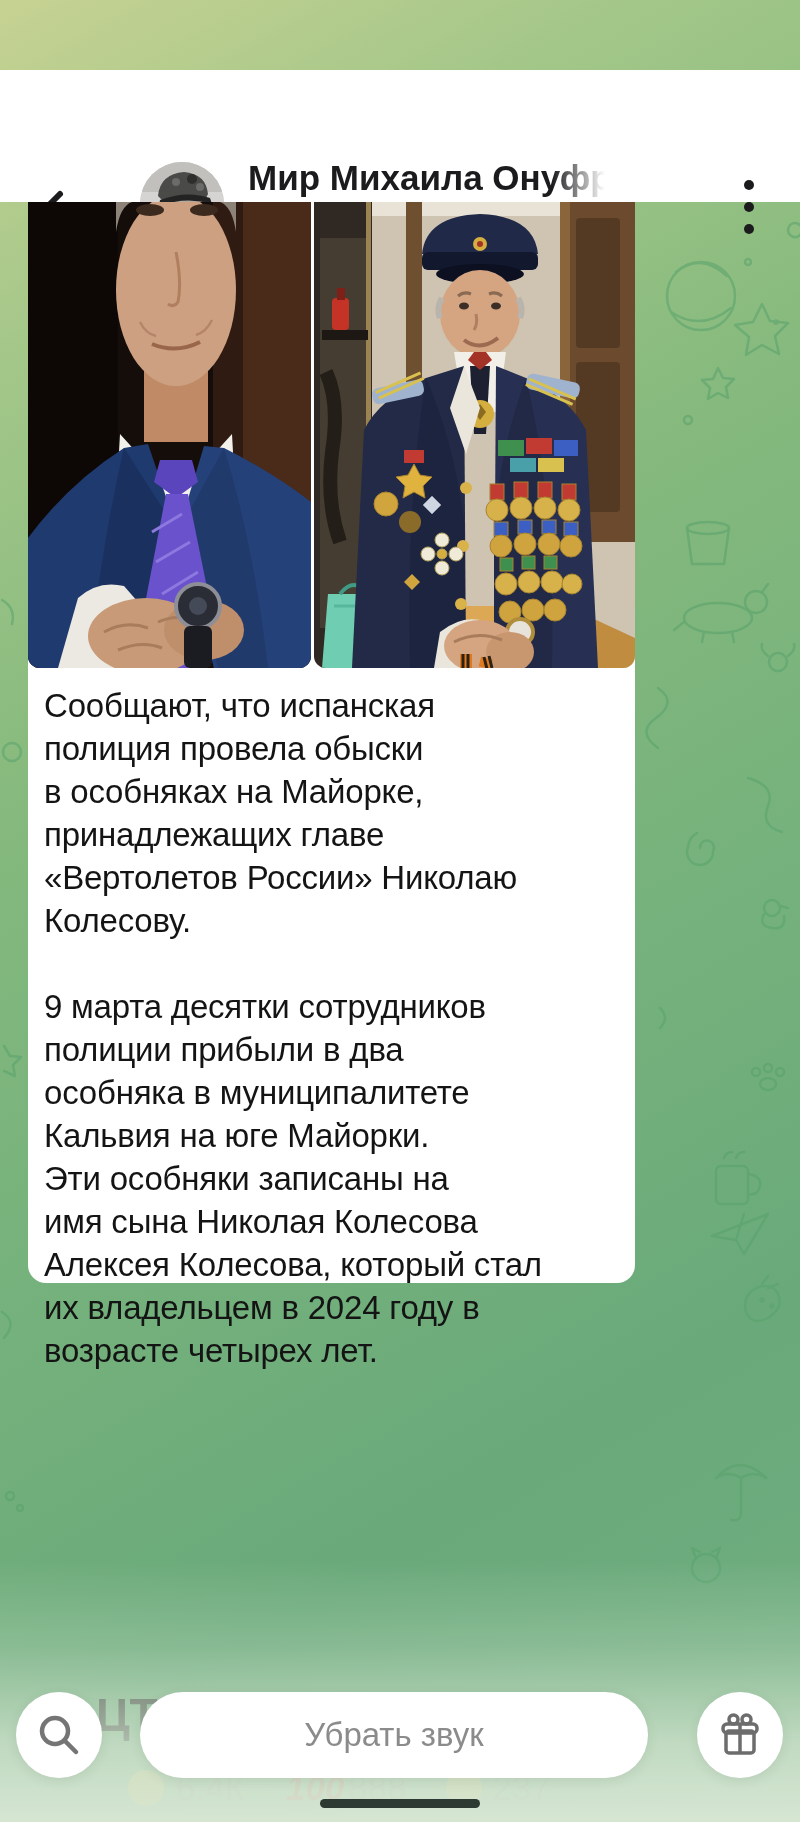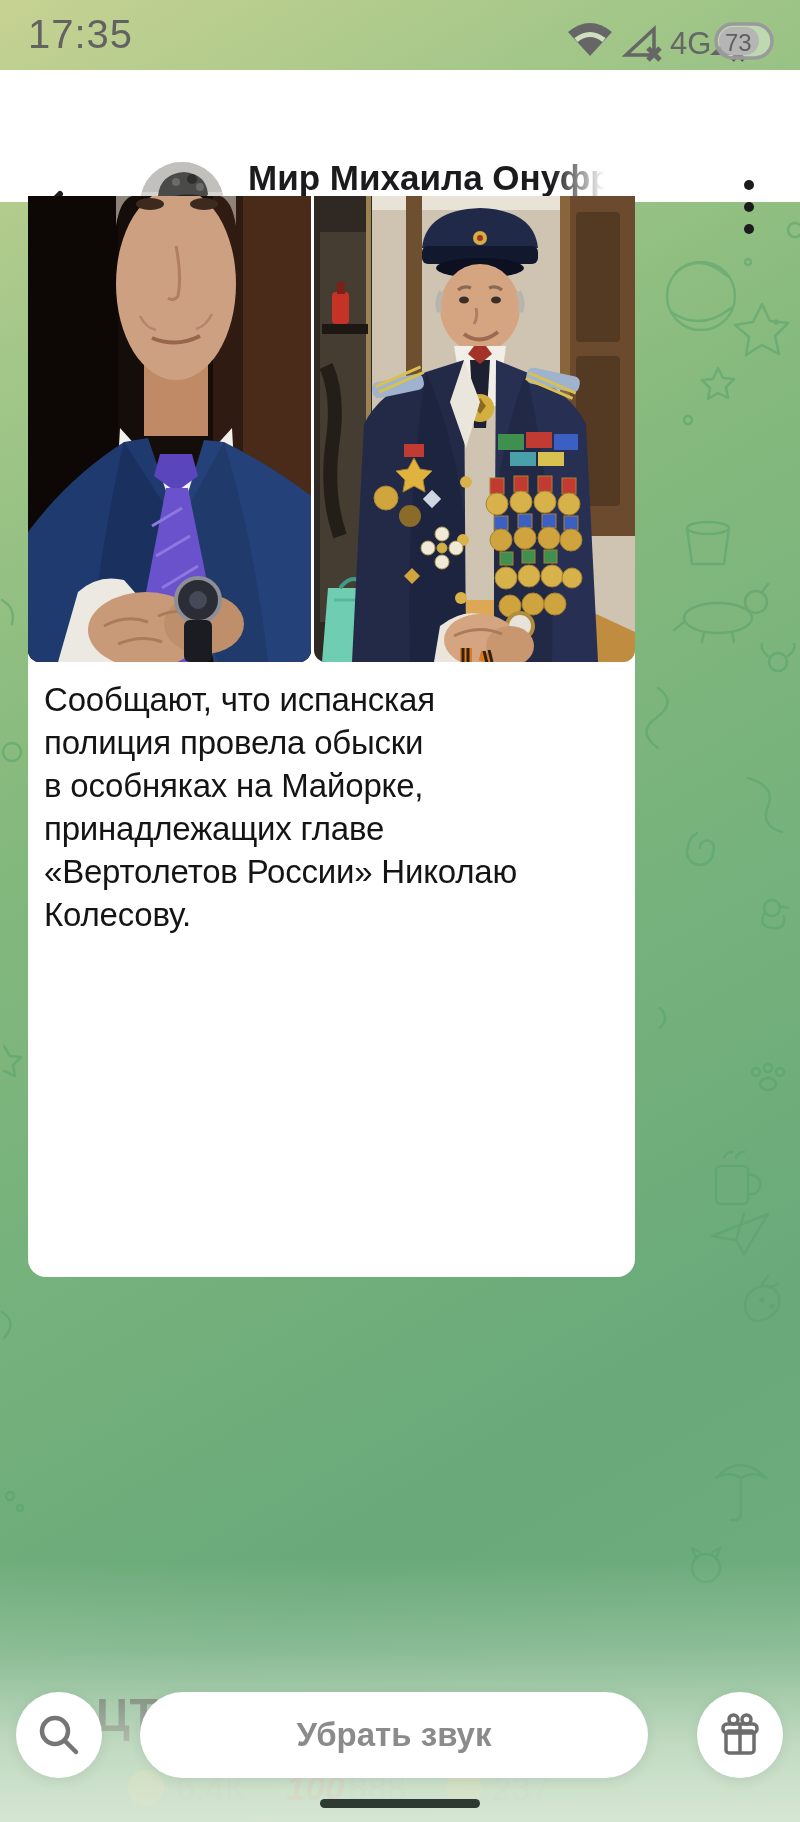--- a/index.html
+++ b/index.html
@@ -16,21 +16,21 @@
   
   .header{position:absolute;left:0;top:70px;width:800px;height:132px;background:#ffffff;}
   .back{position:absolute;left:34px;top:112px;width:56px;height:56px;cursor:pointer;}
   .avatar{position:absolute;left:140px;top:92px;width:84px;height:84px;border-radius:50%;overflow:hidden;background:#cfcfcf;}
   .title{position:absolute;left:248px;top:88px;width:368px;font-size:35px;font-weight:600;color:#1b1b1d;white-space:nowrap;overflow:hidden;}
   .title-fade{position:absolute;left:552px;top:84px;width:66px;height:48px;background:linear-gradient(90deg,rgba(255,255,255,0),#ffffff 80%);}
   .subtitle{position:absolute;left:249px;top:138px;font-size:28px;color:#8f8f93;}
   .menu{position:absolute;left:728px;top:96px;width:40px;height:80px;cursor:pointer;}
   .menu i{position:absolute;left:16px;width:10px;height:10px;border-radius:50%;background:#1c1c1e;}
   
-  .bubble{position:absolute;left:28px;top:196px;width:607px;height:1081px;background:#ffffff;border-radius:0 0 18px 18px;}
+  .bubble{position:absolute;left:28px;top:202px;width:607px;height:1081px;background:#ffffff;border-radius:0 0 18px 18px;}
   .photo-row{position:absolute;left:0;top:0;width:607px;height:466px;display:flex;gap:3px;}
   .ph{height:466px;overflow:hidden;border-radius:0 0 12px 12px;cursor:pointer;}
   .ph.left{width:283px;}
   .ph.right{width:321px;}
   .msg-text{position:absolute;left:16px;top:482px;width:577px;font-size:33px;line-height:43px;color:#141414;letter-spacing:-0.2px;}
   .msg-text p{margin:0 0 43px 0;white-space:pre-line;}
   .msg-text p:last-child{margin-bottom:0;}
   
   .partial-word{position:absolute;left:96px;top:1688px;font-size:46px;font-weight:700;color:#2c3a31;z-index:3;}
   .reactions{position:absolute;left:0;top:1764px;width:800px;height:58px;z-index:3;opacity:.5;}
@@ -40,21 +40,21 @@
   
   .bottom-fade{position:absolute;left:0;top:1560px;width:800px;height:262px;z-index:4;
     background:linear-gradient(180deg,rgba(218,232,212,0) 0%,rgba(218,232,212,0.28) 34%,rgba(220,233,215,0.75) 70%,rgba(223,235,218,0.92) 100%);}
   
   .fab{position:absolute;top:1692px;width:86px;height:86px;border-radius:50%;background:#ffffff;z-index:6;
     box-shadow:0 3px 12px rgba(40,70,50,.10);display:flex;align-items:center;justify-content:center;cursor:pointer;}
   .fab.search{left:16px;}
   .fab.gift{left:697px;}
   .mute-pill{position:absolute;left:140px;top:1692px;width:508px;height:86px;border-radius:43px;background:#ffffff;z-index:6;
     box-shadow:0 3px 12px rgba(40,70,50,.10);display:flex;align-items:center;justify-content:center;cursor:pointer;}
-  .mute-pill span{font-size:33px;font-weight:700;color:#8b8b8b;}
+  .mute-pill span{font-size:33px;font-weight:400;color:#8b8b8b;}
   .home-indicator{position:absolute;left:320px;top:1799px;width:160px;height:9px;border-radius:5px;background:#2c3a33;z-index:7;cursor:grab;}
 </style>
 </head>
 <body>
 
 <div class="screen">
 
   <svg class="doodles" viewBox="0 0 800 1822" fill="none" stroke="#58a26c" stroke-width="2.5" stroke-linecap="round" stroke-linejoin="round">
 
     <circle cx="701" cy="296" r="34"></circle>
@@ -115,48 +115,20 @@
     <path d="M2 600 q14 8 10 24"></path>
     <circle cx="12" cy="752" r="9"></circle>
     <path d="M4 1046 l6 10 11 1 -8 8 2 11 -11 -5"></path>
     <path d="M2 1312 q16 10 2 26"></path>
     <circle cx="10" cy="1496" r="4"></circle>
       <circle cx="20" cy="1508" r="3"></circle>
     <path d="M788 230 a7 7 0 1 1 0 .1"></path>
     <path d="M660 1008 q10 10 0 20"></path>
   </svg>
 
-  <div class="statusbar">
-    <div class="time">17:35</div>
-    <svg class="sb-icons" width="240" height="52" viewBox="0 0 240 52">
-
-      <g>
-        <path d="M48 46 L26 22 Q48 4 70 22 Z" fill="#666666"></path>
-        <path d="M34 30 Q48 19 62 30" stroke="#cfe0c0" stroke-width="5" fill="none"></path>
-      </g>
-
-      <g stroke="#666666" fill="none" stroke-width="3.5">
-        <path d="M84 45 H112 V19 Z"></path>
-        <path d="M106 38 l12 12 M118 38 l-12 12" stroke-width="5"></path>
-      </g>
-
-      <text x="128" y="44" font-size="31" fill="#666666" font-family="Liberation Sans, sans-serif" font-weight="500">4G</text>
-
-      <g>
-        <path d="M168 45 H196 V19 Z" fill="#666666"></path>
-        <path d="M190 38 l12 12 M202 38 l-12 12" stroke="#4d4d4d" stroke-width="5"></path>
-      </g>
-
-      <g>
-        <rect x="206" y="14" width="56" height="34" rx="17" transform="translate(-32 0)" fill="rgba(255,255,255,0.35)" stroke="#9a9a9a" stroke-width="3.5"></rect>
-        <rect x="177" y="17" width="40" height="28" rx="14" fill="#b5b5b5"></rect>
-        <text x="183" y="41" font-size="24" fill="#5f5f5f" font-family="Liberation Sans, sans-serif">73</text>
-      </g>
-    </svg>
-  </div>
 
   <div class="header">
     <svg class="back" viewBox="0 0 56 56" fill="none" stroke="#1c1c1e" stroke-width="6" stroke-linecap="round" stroke-linejoin="round">
       <path d="M46 28 H12 M26 12 L10 28 L26 44"></path>
     </svg>
     <div class="avatar">
       <svg width="84" height="84" viewBox="0 0 84 84">
         <rect width="84" height="84" fill="#d6d4d2"></rect>
         <rect x="0" y="0" width="84" height="30" fill="#c2c0bd"></rect>
         <ellipse cx="43" cy="50" rx="21" ry="26" fill="#b3aaa1"></ellipse>
@@ -367,20 +339,29 @@
       </div>
     </div>
 
     <div class="msg-text">
       <p>Сообщают, что испанская
 полиция провела обыски
 в особняках на Майорке,
 принадлежащих главе
 «Вертолетов России» Николаю
 Колесову.</p>
+      <p>9 марта десятки сотрудников
+полиции прибыли в два
+особняка в муниципалитете
+Кальвия на юге Майорки.
+Эти особняки записаны на
+имя сына Николая Колесова
+Алексея Колесова, который стал
+их владельцем в 2024 году в
+возрасте четырех лет.</p>
     </div>
   </div>
 
   <div class="partial-word">ЦТ</div>
 
   <div class="reactions">
     <div class="rx-emoji" style="left:128px;"></div>
     <div class="rx-count" style="left:176px;">6.4К</div>
     <div class="rx-count rx-100" style="left:286px;">100</div>
     <div class="rx-count" style="left:348px;">888</div>

